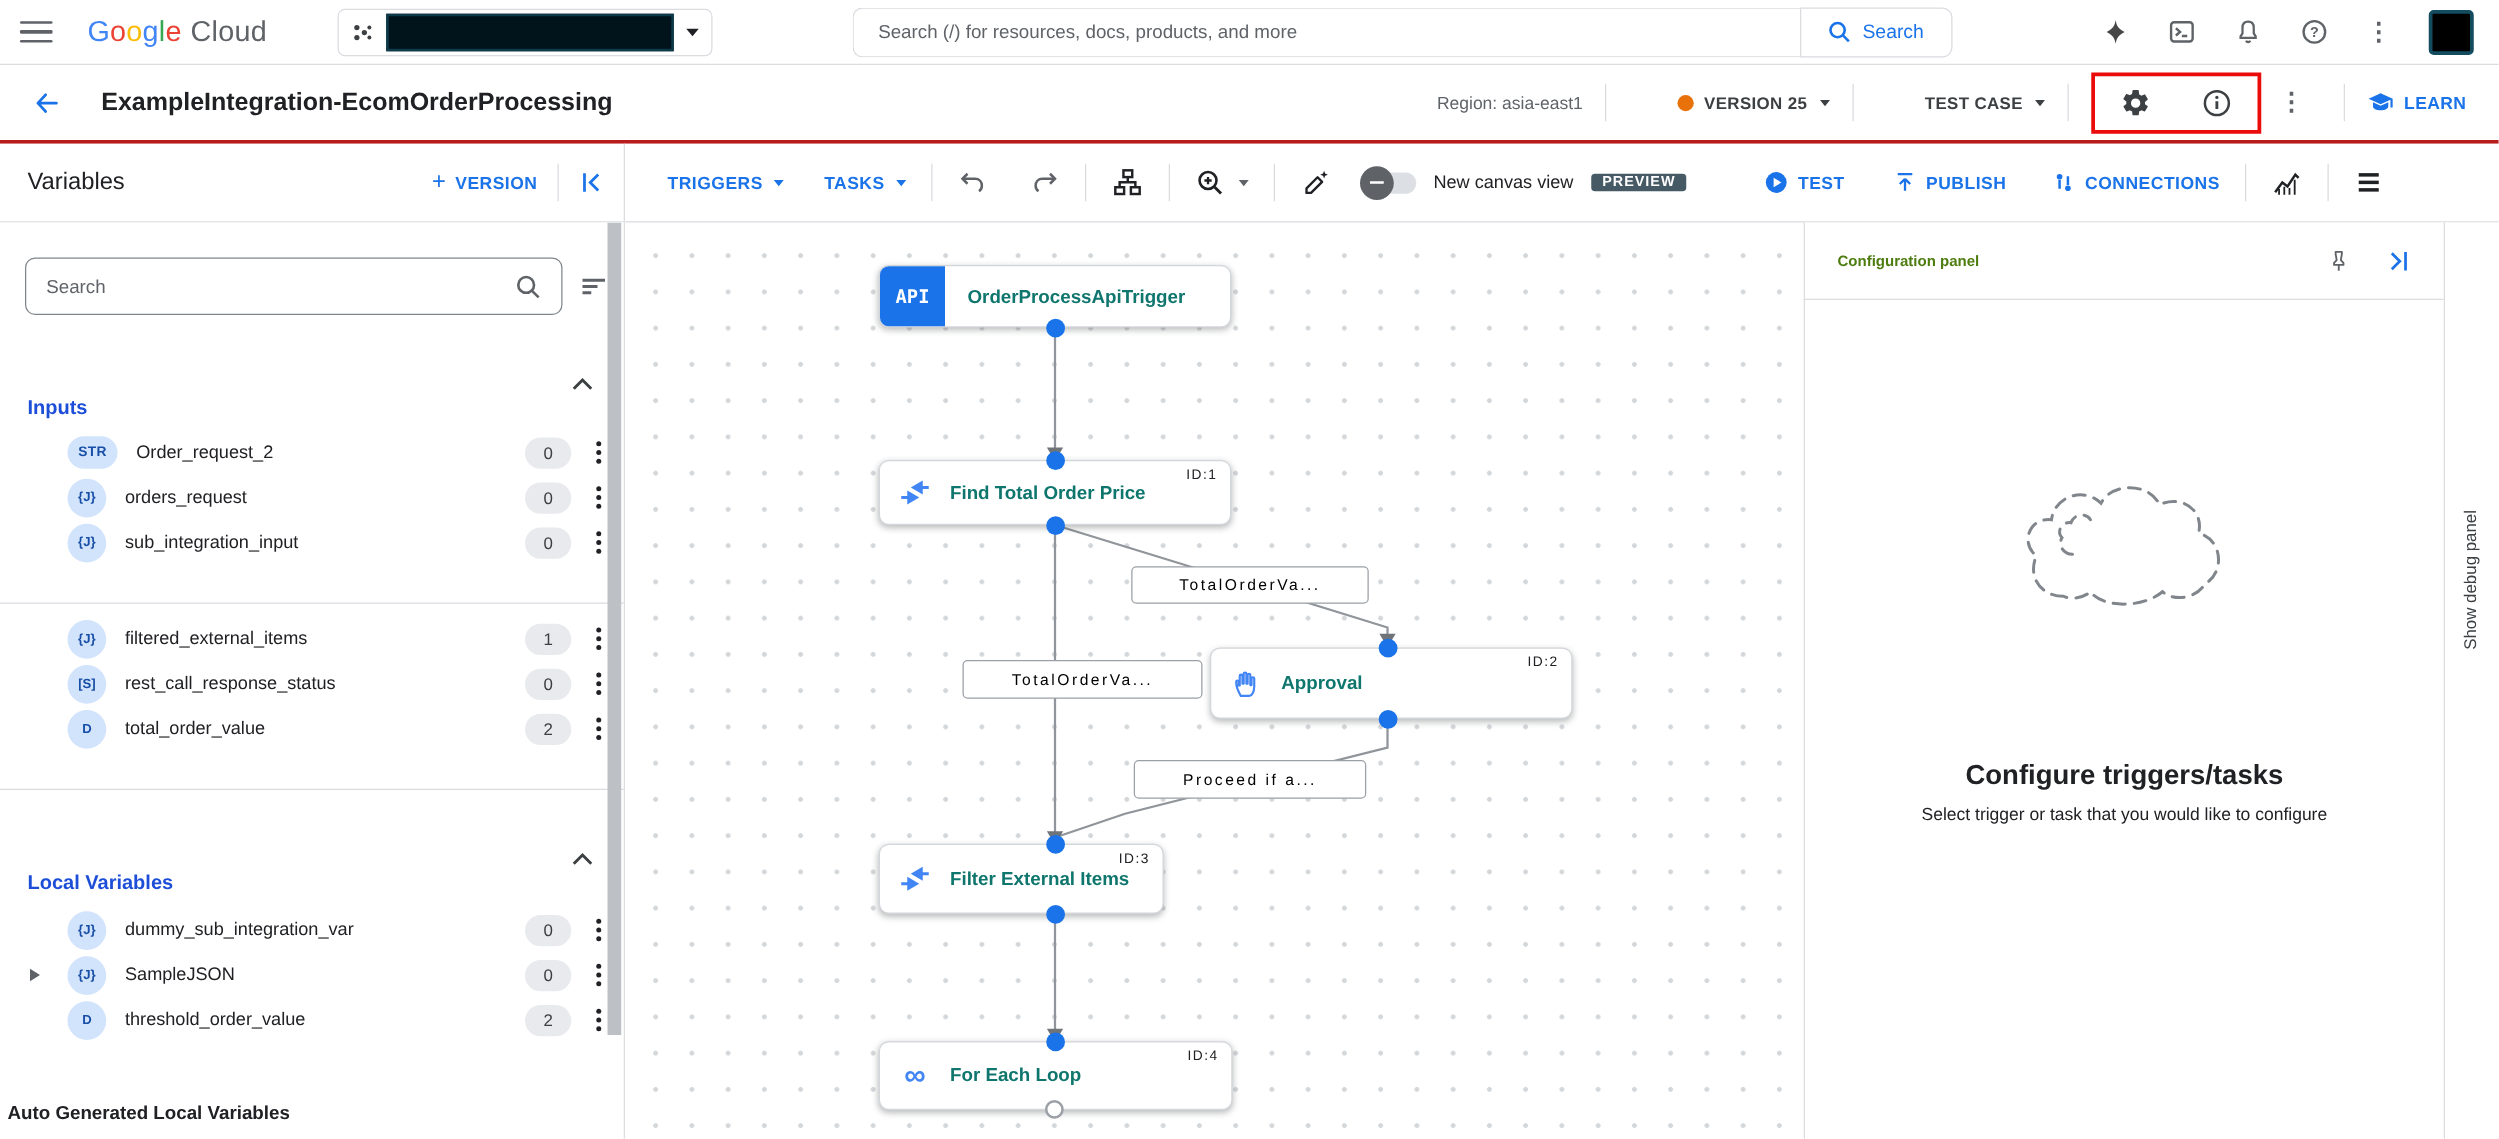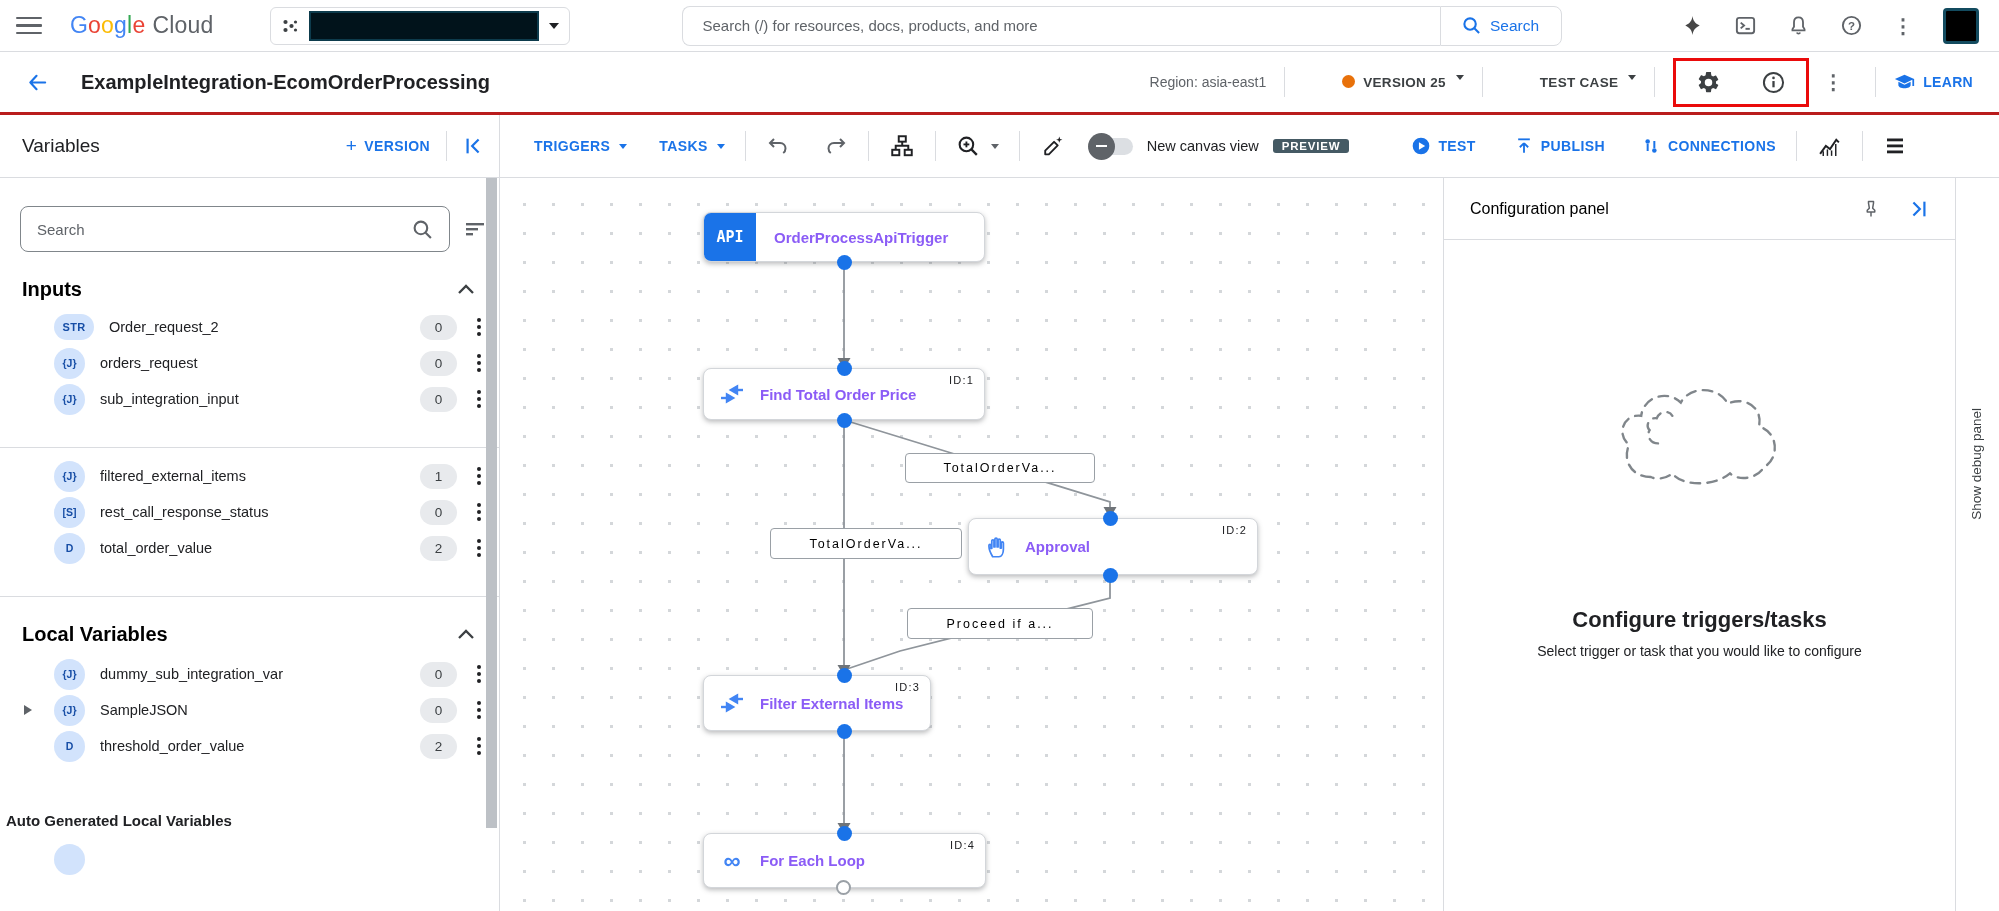--- a/index.html
+++ b/index.html
@@ -23,21 +23,21 @@
   .gsearch-btn { width:122px; height:40px; border:1px solid #dadce0; border-radius:0 8px 8px 0; display:flex; align-items:center; justify-content:center; gap:9px; color:#1a73e8; font-size:15.5px; background:#fff; cursor:pointer; }
   .top-icons { display:flex; align-items:center; gap:30px; margin-left:auto; margin-right:4px; }
   .avatar { width:36px; height:36px; border-radius:4px; background:#000; border:3px solid #134b5f; }
   .kebab-v { font-size:20px; color:#5f6368; font-weight:bold; line-height:1; }
 
   
   .titlebar { position:absolute; top:52px; left:0; right:0; height:63px; display:flex; align-items:center; border-bottom:3px solid #b91c1c; padding:0 26px; background:#fff; }
   .page-title { font-size:20px; margin-left:32px; color:#202124; }
   .title-right { display:flex; align-items:center; margin-left:auto; }
   .region { font-size:14px; color:#5f6368; }
-  .tb-group { display:flex; align-items:flex-start; gap:8px; font-size:13.5px; font-weight:bold; color:#3c4043; letter-spacing:.3px; cursor:pointer;padding-left:39px; }
+  .tb-group { display:flex; align-items:center; gap:8px; font-size:13.5px; font-weight:bold; color:#3c4043; letter-spacing:.3px; cursor:pointer;padding-left:39px; }
   .dot-orange { width:13px; height:13px; border-radius:50%; background:#e8710a; }
   .caret-sm { width:0; height:0; border-left:4.5px solid transparent; border-right:4.5px solid transparent; border-top:5.5px solid #3c4043; margin-left:2px; }
   .title-right .vdiv { margin:0 18px; }
   .highlight-box { display:flex; align-items:center; gap:40px; padding:9px 20px; border:3px solid #ea0b0b; }
   .learn { display:flex; align-items:center; gap:8px; color:#1a73e8; font-weight:bold; font-size:14px; letter-spacing:.3px; cursor:pointer; }
 
   
   .toolbar-row { position:absolute; top:115px; left:0; right:0; height:63px; display:flex; border-bottom:1px solid #dadce0; background:#fff; }
   .vars-header { width:500px; display:flex; align-items:center; padding:0 14px 0 22px; border-right:1px solid #dadce0; }
   .vars-title { font-size:19px; color:#202124; }
@@ -53,21 +53,21 @@
   .ncv-label { font-size:14.5px; color:#202124; margin-right:14px; }
   .preview-badge { background:#455a64; color:#fff; font-size:11.5px; font-weight:bold; letter-spacing:.8px; padding:1px 9px; border-radius:3px; }
 
   
   .sidebar { position:absolute; top:178px; bottom:0; left:0; width:500px; background:#fff; border-right:1px solid #dadce0; overflow:hidden; }
   .search-row { display:flex; align-items:center; margin:28px 12px 0 20px; gap:13px; }
   .search-box { flex:1; height:46px; border:1px solid #80868b; border-radius:8px; display:flex; align-items:center; padding:0 16px; }
   .search-box input { flex:1; border:none; outline:none; font-size:15px; font-family:"Liberation Sans",sans-serif; color:#202124; }
   .search-box input::placeholder { color:#5f6368; }
   .section-header { display:flex; align-items:center; margin:26px 24px 8px 22px; }
-  .section-title { font-weight:bold; font-size:20px; color:#000000; }
+  .section-title { font-weight:bold; font-size:16px; color:#1d4ed8;margin-top:40px; }
   .section-header svg { margin-left:auto; }
   .var-row { position:relative; display:flex; align-items:center; height:36px; padding:0 16px 0 54px; }
   .expander { position:absolute; left:24px; top:13px; width:0; height:0; border-left:8px solid #5f6368; border-top:5.5px solid transparent; border-bottom:5.5px solid transparent; }
   .badge { background:#d2e3fc; color:#174ea6; font-weight:bold; display:flex; align-items:center; justify-content:center; flex:none; }
   .badge.circ { width:31px; height:31px; border-radius:50%; font-size:10.5px; }
   .badge.pill { width:40px; height:26px; border-radius:13px; font-size:11px; letter-spacing:.3px; }
   .var-name { font-size:14.5px; margin-left:15px; color:#202124; }
   .count-pill { margin-left:auto; min-width:37px; height:25px; border-radius:13px; background:#e8eaed; color:#3c4043; font-size:13.5px; display:flex; align-items:center; justify-content:center; }
   .kebab { margin-left:18px; cursor:pointer; padding:2px; }
   .kebab i { display:block; width:4px; height:4px; border-radius:50%; background:#202124; margin:2.6px 0; }
@@ -75,32 +75,32 @@
   .auto-gen-title { font-weight:bold; font-size:15px; margin:48px 22px 12px 6px; color:#202124; }
   .side-scrollbar { position:absolute; top:0; right:2px; width:11px; height:650px; background:#bdc1c6; }
 
   
   .canvas { position:absolute; top:178px; bottom:0; left:500px; width:943px; overflow:hidden;
     background-image:radial-gradient(circle, #d4d7da 1.7px, transparent 2px);
     background-size:29px 29px; background-position:10px 12px; }
   .edges-svg { position:absolute; inset:0; z-index:1; }
   .elabel { position:absolute; z-index:3; background:#fff; border:1.5px solid #9aa0a6; border-radius:4px; display:flex; align-items:center; justify-content:center; font-size:12.5px; letter-spacing:2px; color:#000000; }
   .node { position:absolute; z-index:4; background:#fff; border:1px solid #d3d6da; border-radius:8px; box-shadow:0 2px 5px rgba(60,64,67,.35); display:flex; align-items:center; }
-  .node .nlabel { font-weight:bold; font-size:15px; color:#8b5cf6; }
+  .node .nlabel { font-weight:bold; font-size:15px; color:#0f766e; }
   .api-badge { width:52px; align-self:stretch; background:#1a73e8; color:#fff; font-family:"DejaVu Sans Mono",monospace; font-weight:bold; font-size:15px; display:flex; align-items:center; justify-content:center; border-radius:7px 0 0 7px; }
   .node .icon-slot { width:56px; display:flex; justify-content:center; align-items:center; }
   .idtag { position:absolute; top:5px; right:10px; font-size:11px; letter-spacing:1.2px; color:#202124; }
   .port { position:absolute; z-index:5; width:15px; height:15px; border-radius:50%; background:#1a73e8; }
   .port.open { background:#fff; border:2.5px solid #9aa0a6; }
   .inf { color:#4285f4; font-weight:bold; font-size:24px; line-height:1; }
 
   
   .config { position:absolute; top:178px; bottom:0; left:1443px; width:512px; background:#fff; border-left:1px solid #dadce0; }
   .config-header { height:62px; display:flex; align-items:center; padding:0 26px; border-bottom:1px solid #dadce0; }
-  .config-title { font-size:16px; color:#000000; }
+  .config-title { font-size:12px; color:#4d7c0f;font-weight:bold; }
   .config-header .icons { margin-left:auto; display:flex; align-items:center; gap:26px; }
   .config-body { text-align:center; }
   .cloud-wrap { margin-top:140px; display:flex; justify-content:center; }
   .cfg-heading { margin-top:105px; font-size:22px; color:#202124; }
   .cfg-sub { margin-top:10px; font-size:14px; color:#202124; }
 
   
   .debug-rail { position:absolute; top:178px; bottom:0; left:1955px; right:0; background:#fff; border-left:1px solid #dadce0; }
   .debug-label { position:absolute; top:230px; left:13px; writing-mode:vertical-rl; transform:rotate(180deg); font-size:13.5px; color:#3c4043; }
 </style>

